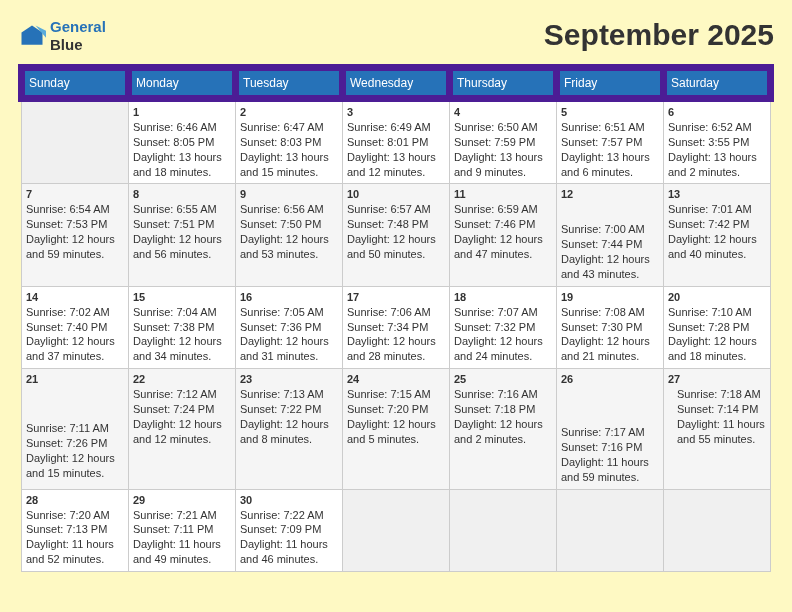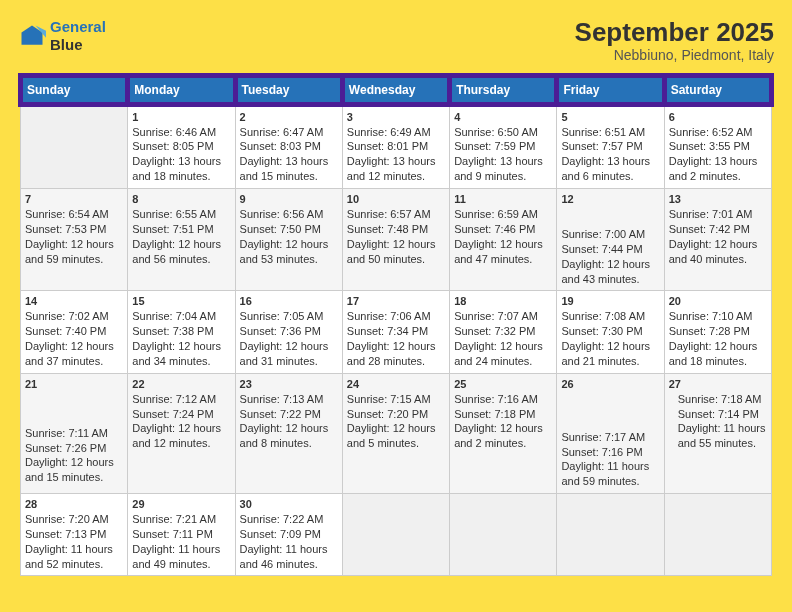--- a/index.html
+++ b/index.html
@@ -7,21 +7,21 @@
       width: 792px;
       height: 612px;
       font-family: Arial, sans-serif;
       background: #fff;
       overflow: hidden;
     }
     .page {
       width: 792px;
       height: 612px;
       padding: 18px 18px 12px 18px;
-      background: #fde047;
+      background: #fef9c3;
     }
     .header {
       display: flex;
       align-items: flex-start;
       justify-content: space-between;
       margin-bottom: 10px;
     }
     .logo {
       display: flex;
       align-items: center;
@@ -35,42 +35,42 @@
     }
     .logo-text .blue { color: #2672b8; }
     .logo-icon {
       width: 28px;
       height: 28px;
     }
     .title-block {
       text-align: right;
     }
     .month-title {
-      font-size: 26px;
+      font-size: 30px;
       font-weight: bold;
       color: #333;
       line-height: 1.1;
     }
     .location {
       font-size: 14px;
       color: #555;
     }
     table {
       width: 100%;
       border-collapse: collapse;
       table-layout: fixed;
     }
     thead tr th {
       background: #2672b8;
       color: #fff;
       font-size: 12px;
-      font-weight: bold;
+      font-weight: normal;
       padding: 5px 4px;
       text-align: left;
-      border: 5px solid #4c1d95;
+      border: 7px solid #4c1d95;
     }
     tbody tr td {
       border: 1px solid #ccc;
       vertical-align: top;
       padding: 4px 4px 4px 4px;
       font-size: 9.5px;
       color: #333;
       height: 78px;
     }
     .day-num {
@@ -101,21 +101,20 @@
         <polygon points="16,4 28,12 28,26 4,26 4,12" fill="#2672b8"></polygon>
         <polygon points="20,4 32,10 32,18" fill="#5aabda"></polygon>
       </svg>
       <div class="logo-text">
         <div><span class="blue">General</span></div>
         <div>Blue</div>
       </div>
     </div>
     <div class="title-block">
       <div class="month-title">September 2025</div>
-      <div class="location">Nebbiuno, Piedmont, Italy</div>
     </div>
   </div>
 
   <table>
     <thead>
       <tr>
       <th>Sunday</th>
           <th>Monday</th>
           <th>Tuesday</th>
           <th>Wednesday</th>

